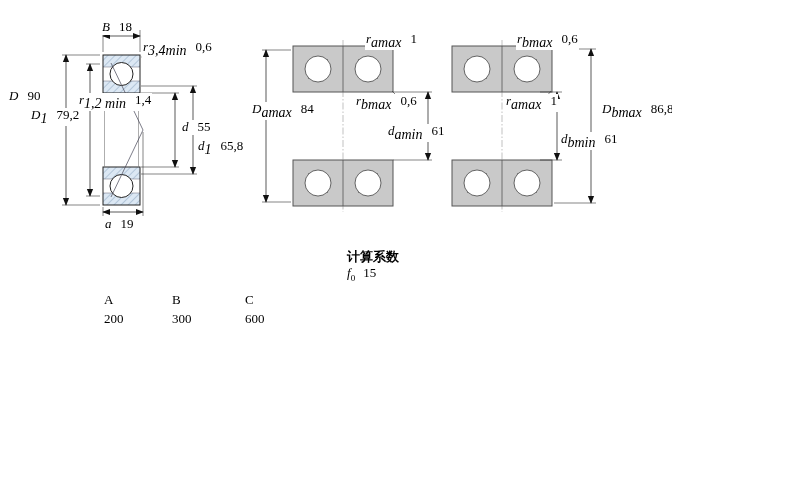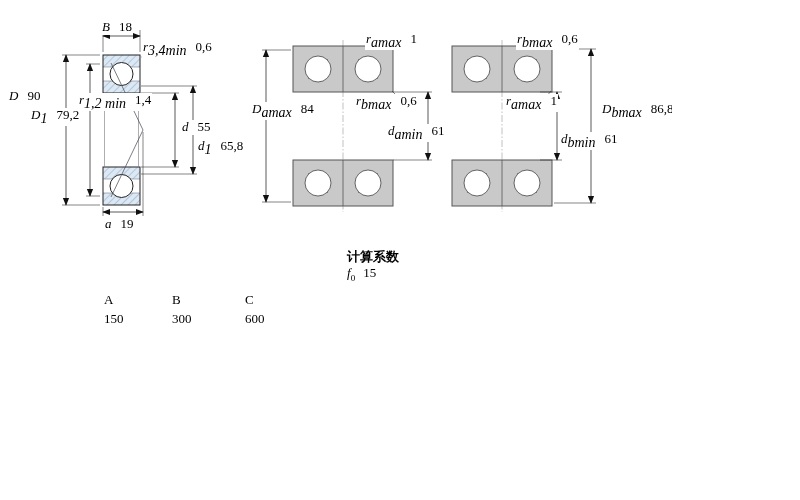--- a/index.html
+++ b/index.html
@@ -178,17 +178,17 @@
   <div class="dim" style="left:560px;top:132px"><span class="sym"><span>d</span><sub>bmin</sub></span><span class="val">61</span></div>
 
 
   <div class="txt bold" style="left:347px;top:248px">计算系数</div>
   <div class="txt fsub" style="left:347px;top:265px"><span class="sym">f</span><sub>0</sub><span class="val">15</span></div>
 
   <div class="txt" style="left:104px;top:292px">A</div>
   <div class="txt" style="left:172px;top:292px">B</div>
   <div class="txt" style="left:245px;top:292px">C</div>
 
-  <div class="txt" style="left:104px;top:311px">150</div>
+  <div class="txt" style="left:104px;top:311px">200</div>
   <div class="txt" style="left:172px;top:311px">300</div>
   <div class="txt" style="left:245px;top:311px">600</div>
 
 </div>
 
 </body></html>

